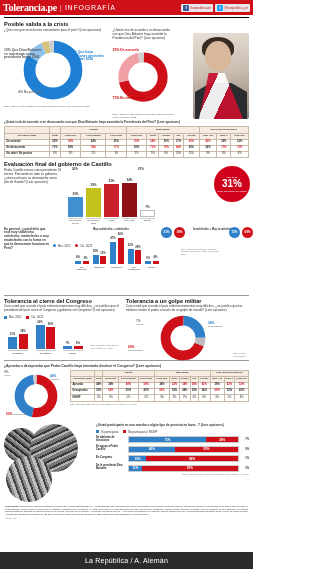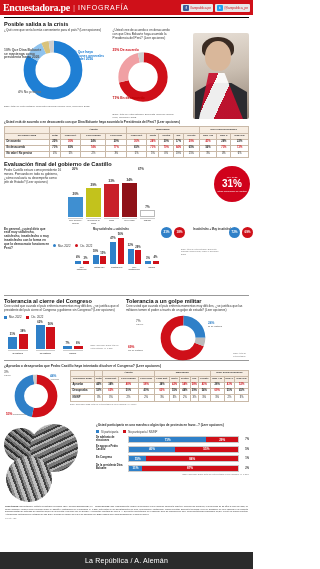--- a/index.html
+++ b/index.html
@@ -134,21 +134,21 @@
 
   .dividerline { height:.5px; background:#999; margin:3px 4px; }
   .basenote { font-size:2.1px; color:#777; line-height:1.2; }
 </style>
 </head>
 <body>
 
 <div class="page">
 
   <div class="masthead">
-    <span class="logo">Encuestadora.pe</span>
+    <span class="logo">Tolerancia.pe</span>
     <span class="logo-sep">|</span>
     <span class="section-word">INFOGRAFÍA</span>
     <div class="social">
       <div class="sbtn">
         <span class="sico fb">f</span>
         <span class="slabel">/larepublica.pe</span>
       </div>
       <div class="sbtn">
         <span class="sico tw">t</span>
         <span class="slabel">@larepublica_pe</span>

